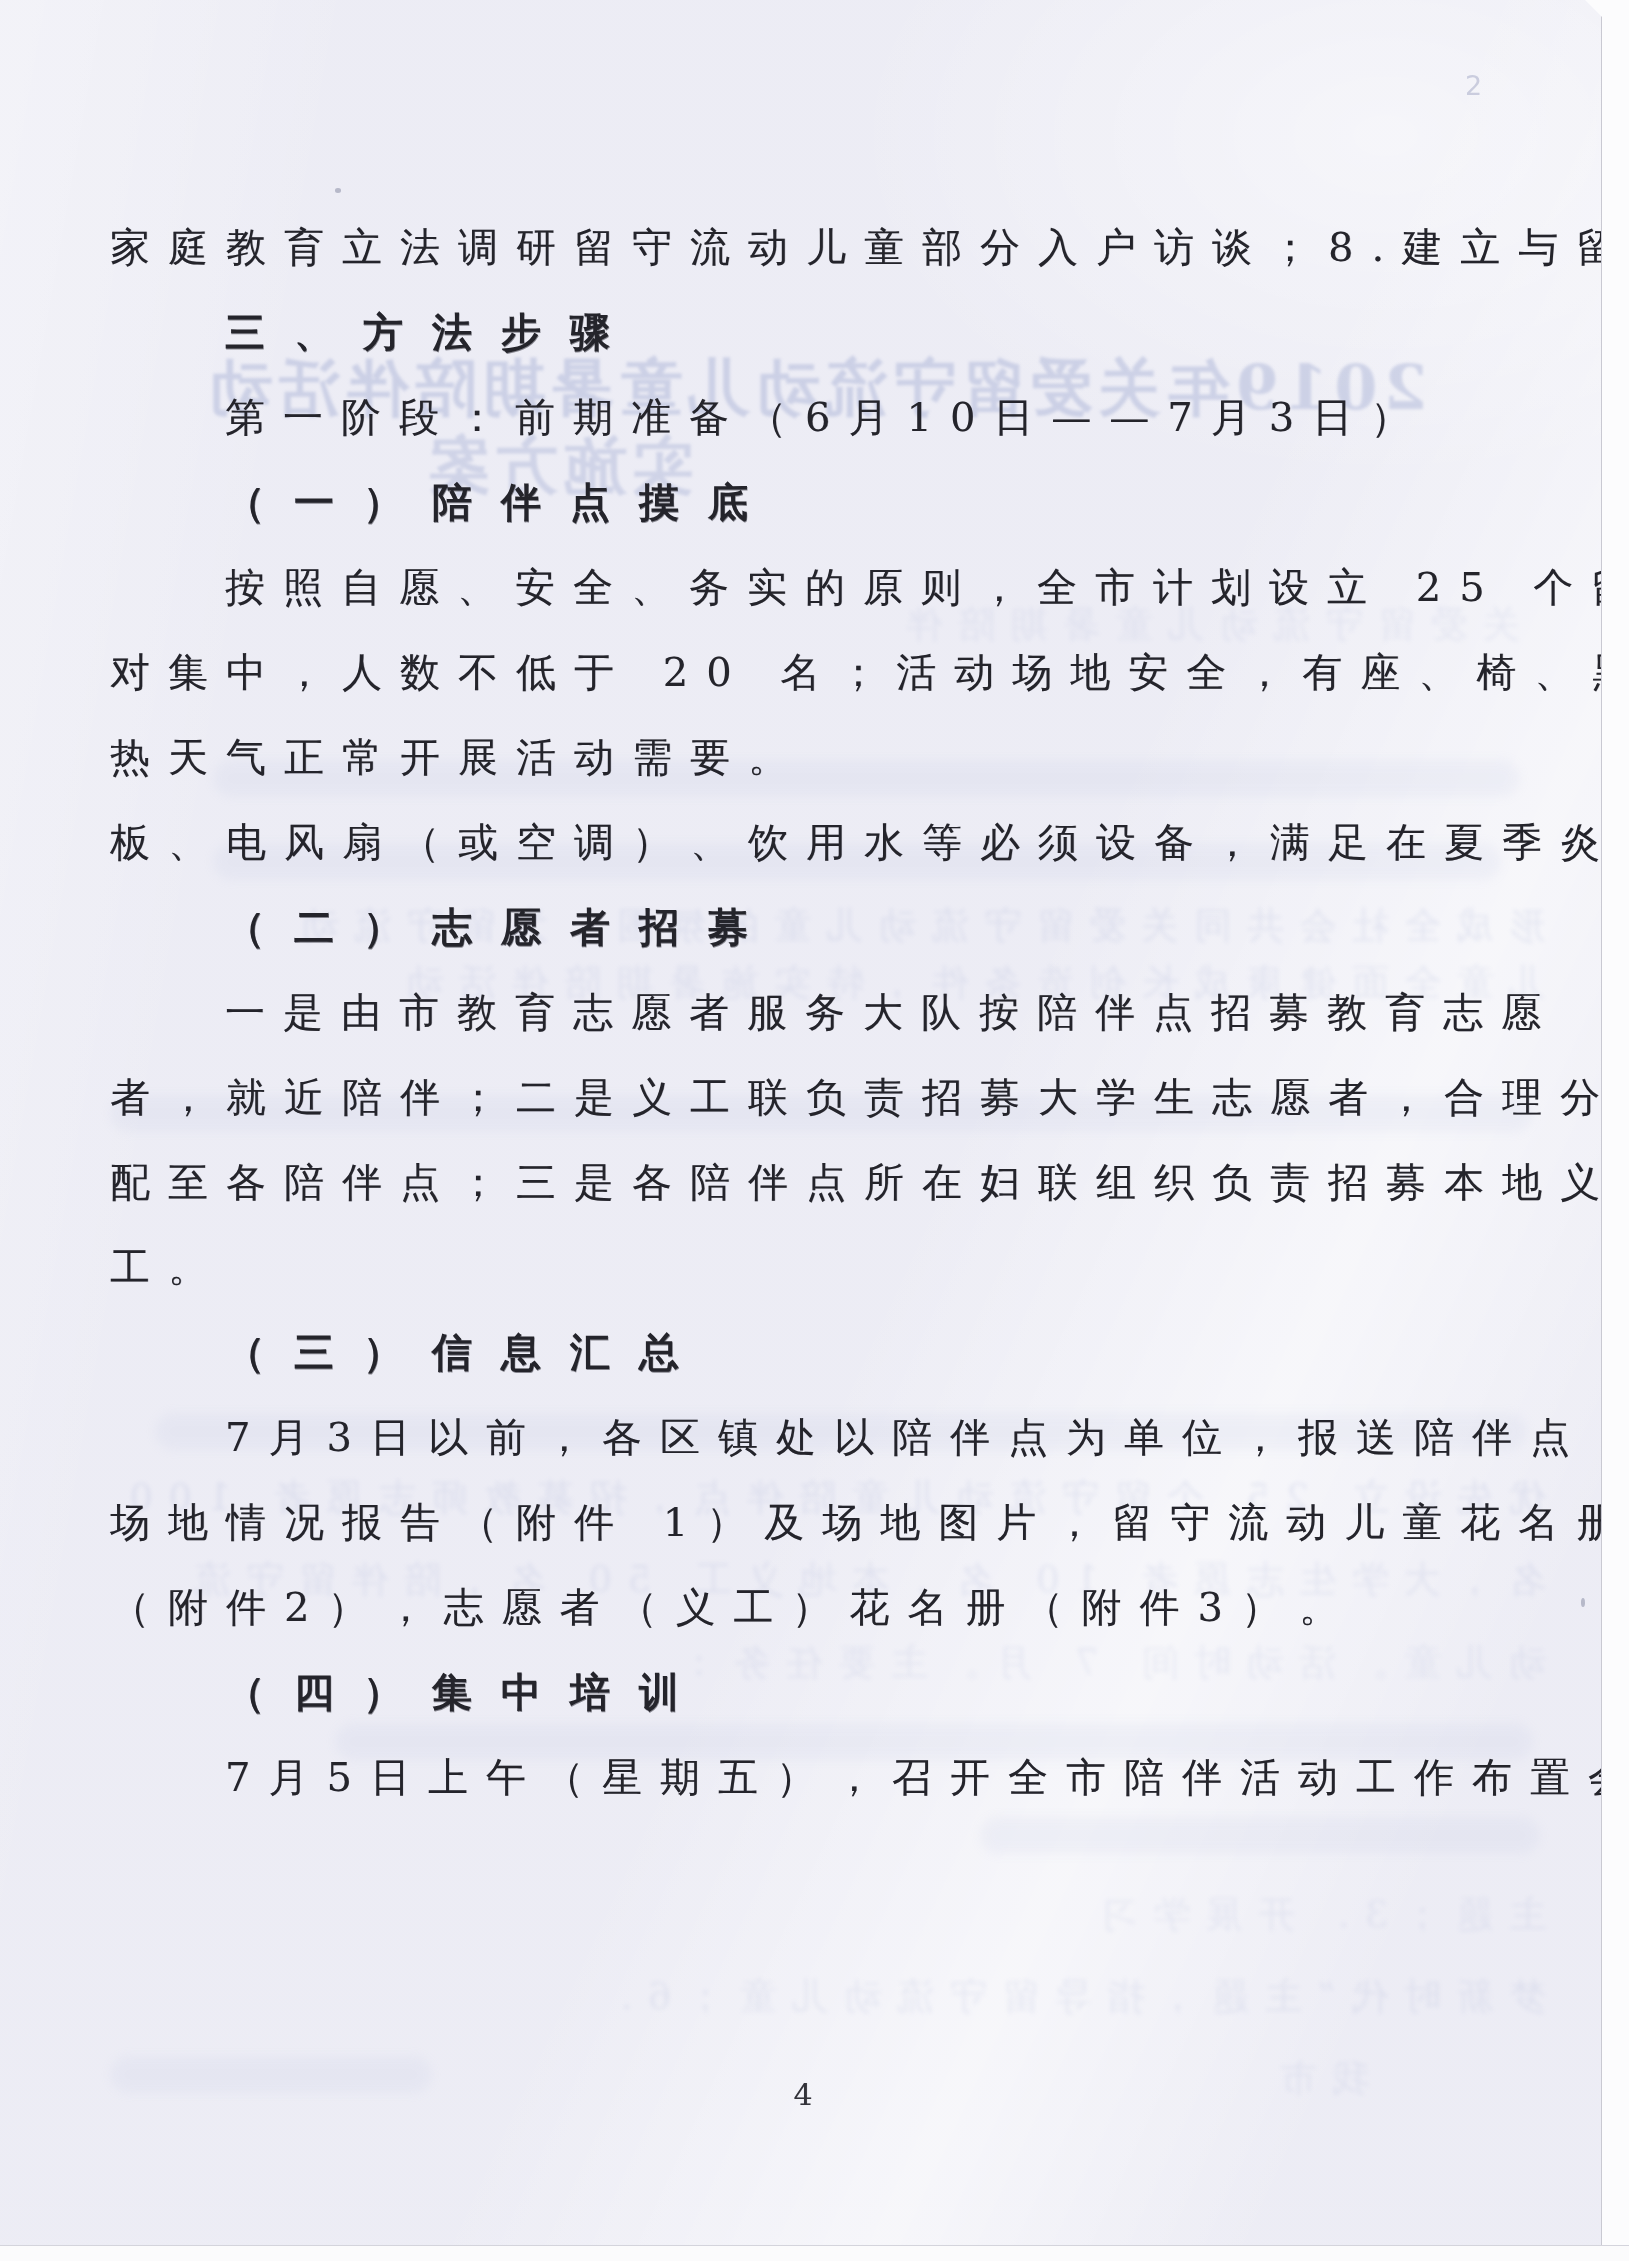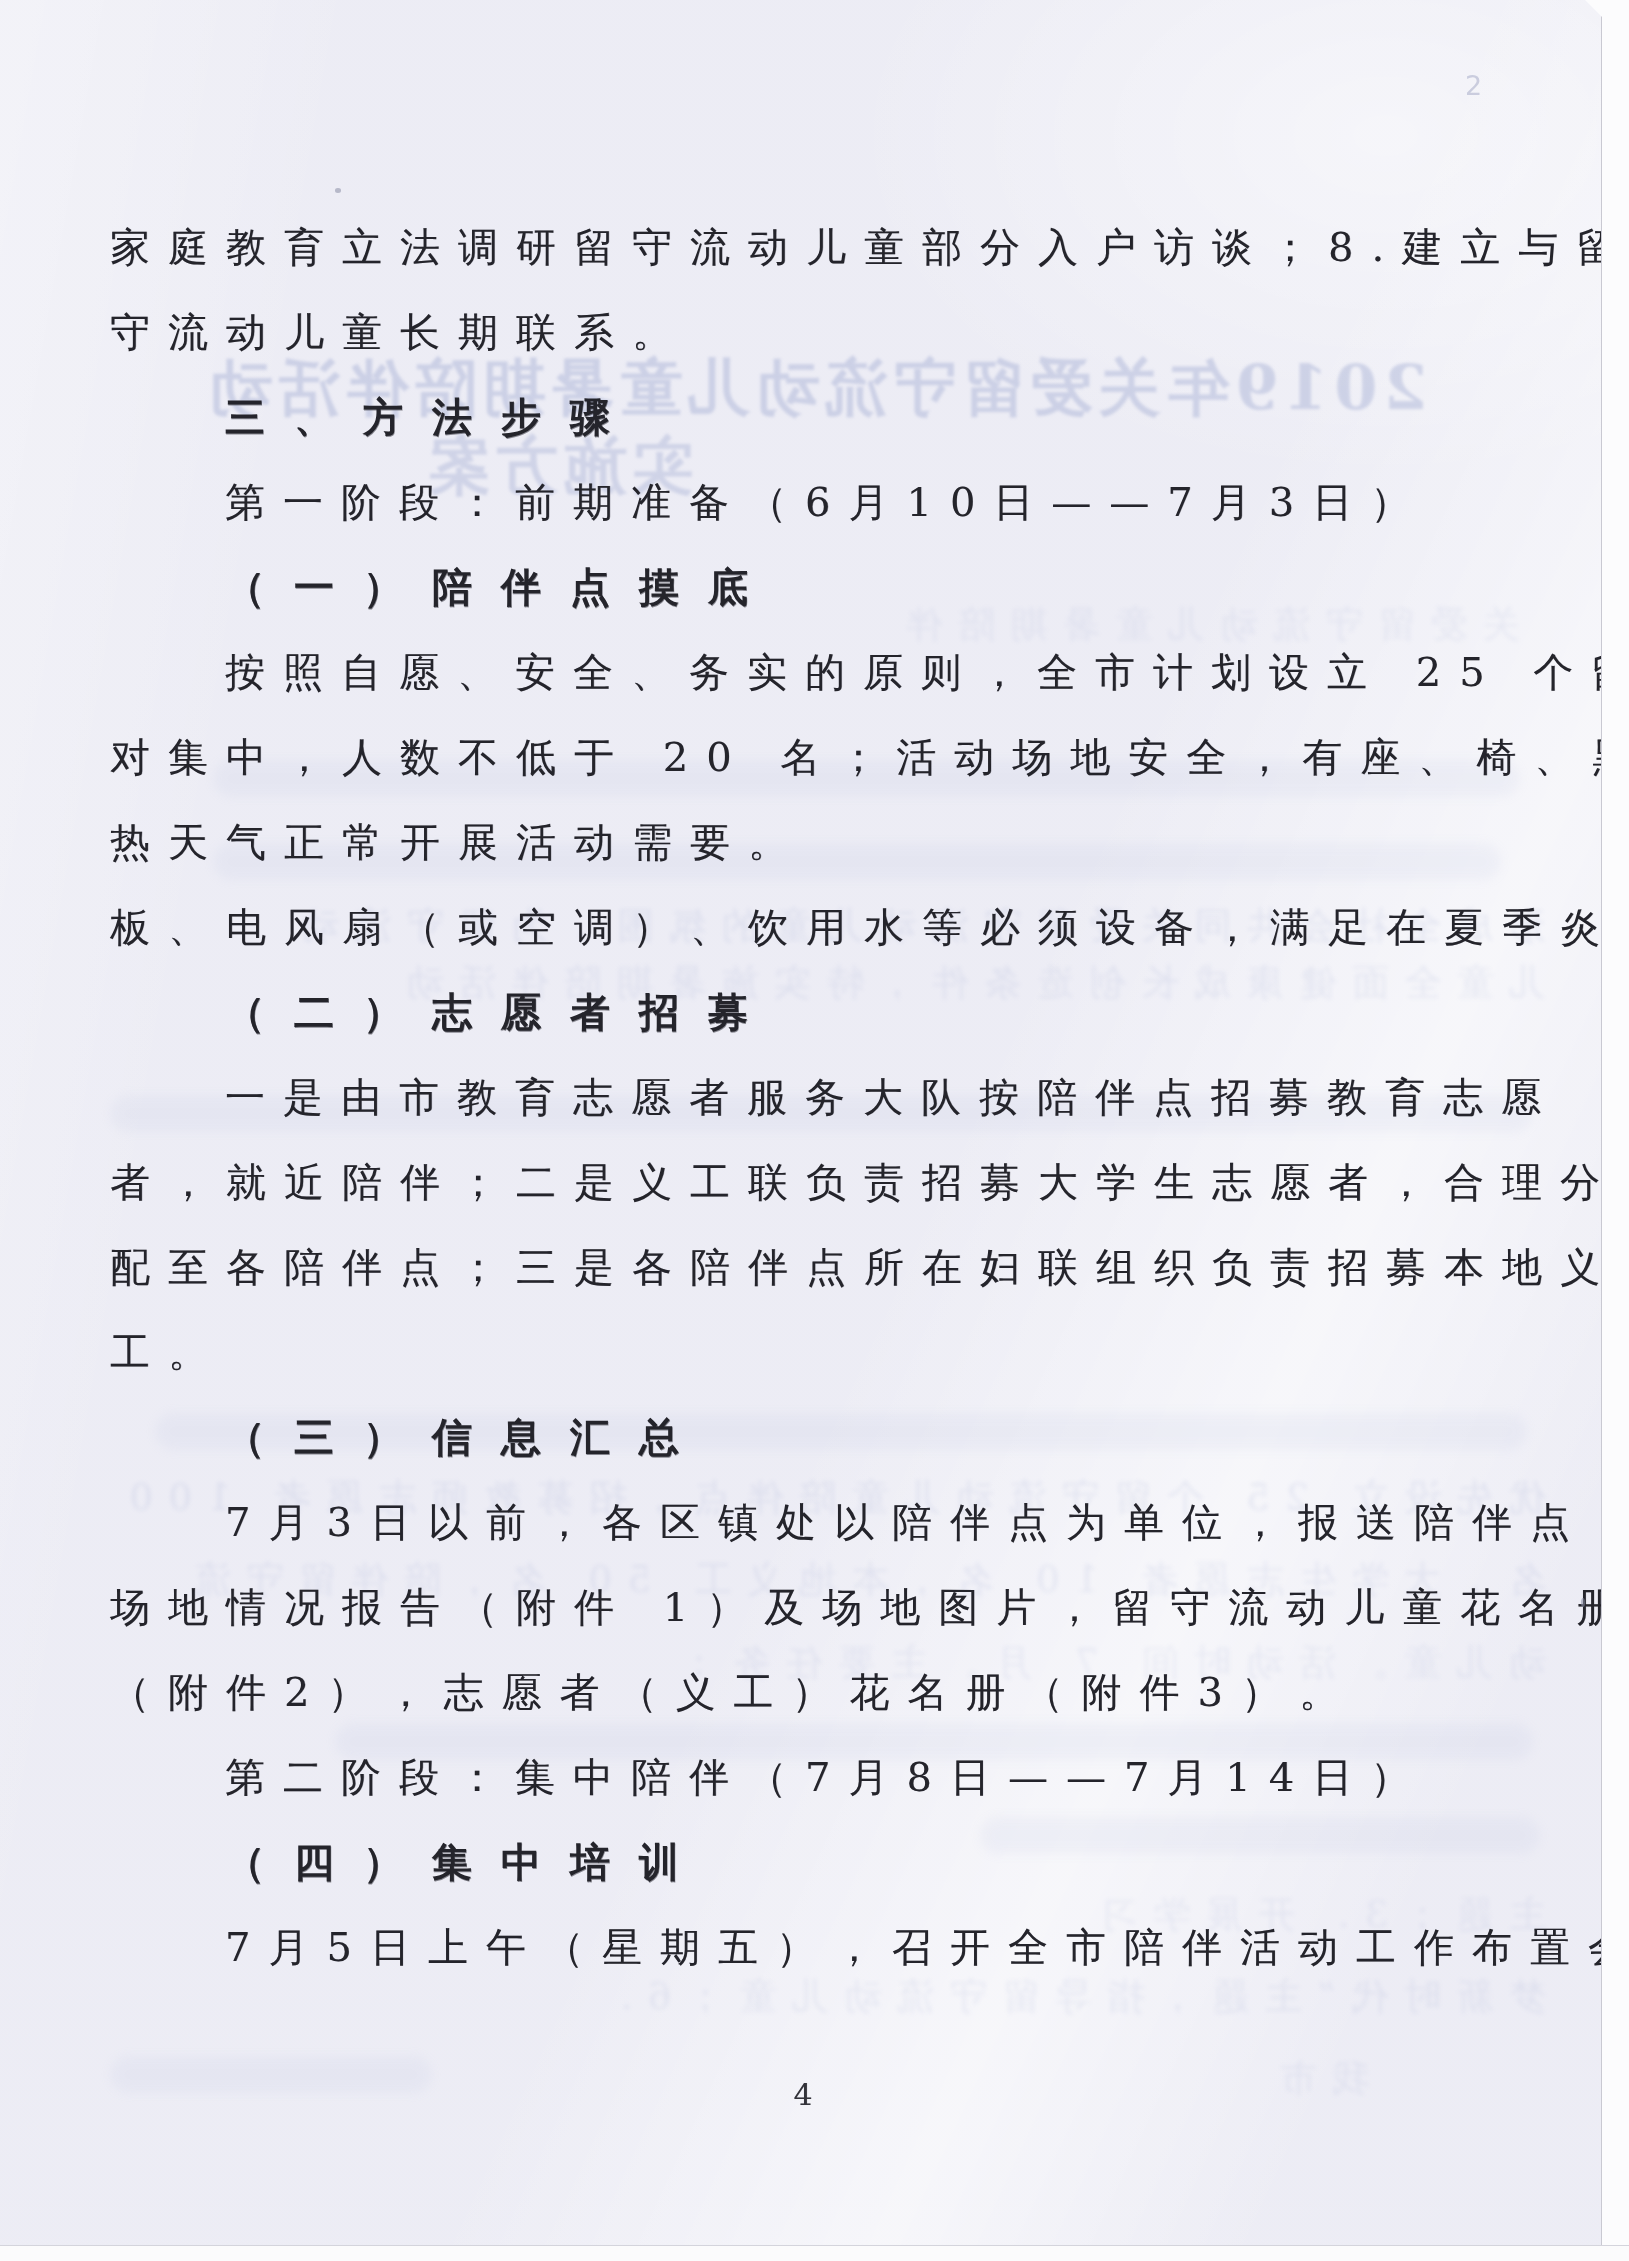--- a/index.html
+++ b/index.html
@@ -95,38 +95,36 @@
     <div class="gbar" style="top:843px;left:213px;right:129px;"></div>
     <div class="gbar" style="top:1095px;left:110px;right:97px;"></div>
     <div class="gbar" style="top:1413px;left:155px;right:103px;"></div>
     <div class="gbar" style="top:1723px;left:335px;right:97px;"></div>
     <div class="gbar" style="top:1817px;left:980px;right:90px;"></div>
     <div class="gbar" style="top:2056px;left:110px;width:322px;"></div>
   </div>
 
   <div class="textcol">
     <div class="ln">家庭教育立法调研留守流动儿童部分入户访谈；8.建立与留</div>
-    <div class="ln">守流动儿童长期联系。</div>
     <div class="ln indent bold">三、方法步骤</div>
     <div class="ln indent">第一阶段：前期准备（6月10日——7月3日）</div>
     <div class="ln indent bold">（一）陪伴点摸底</div>
     <div class="ln indent">按照自愿、安全、务实的原则，全市计划设立 25 个留</div>
     <div class="ln">对集中，人数不低于 20 名；活动场地安全，有座、椅、黑</div>
     <div class="ln">热天气正常开展活动需要。</div>
     <div class="ln">板、电风扇（或空调）、饮用水等必须设备，满足在夏季炎</div>
     <div class="ln indent bold">（二）志愿者招募</div>
     <div class="ln indent">一是由市教育志愿者服务大队按陪伴点招募教育志愿</div>
     <div class="ln">者，就近陪伴；二是义工联负责招募大学生志愿者，合理分</div>
     <div class="ln">配至各陪伴点；三是各陪伴点所在妇联组织负责招募本地义</div>
     <div class="ln">工。</div>
     <div class="ln indent bold">（三）信息汇总</div>
     <div class="ln indent">7月3日以前，各区镇处以陪伴点为单位，报送陪伴点</div>
     <div class="ln">场地情况报告（附件 1）及场地图片，留守流动儿童花名册</div>
     <div class="ln">（附件2），志愿者（义工）花名册（附件3）。</div>
-    <div class="ln indent">第二阶段：集中陪伴（7月8日——7月14日）</div>
     <div class="ln indent bold">（四）集中培训</div>
     <div class="ln indent">7月5日上午（星期五），召开全市陪伴活动工作布置会</div>
   </div>
 
   <div class="page-number">4</div>
 
   <div class="pencil-mark" style="top:70px;left:1465px;">2</div>
   <div class="speck" style="top:188px;left:335px;"></div>
   <div class="speck" style="top:1598px;left:1581px;width:3.9px;height:9px;"></div>
 

